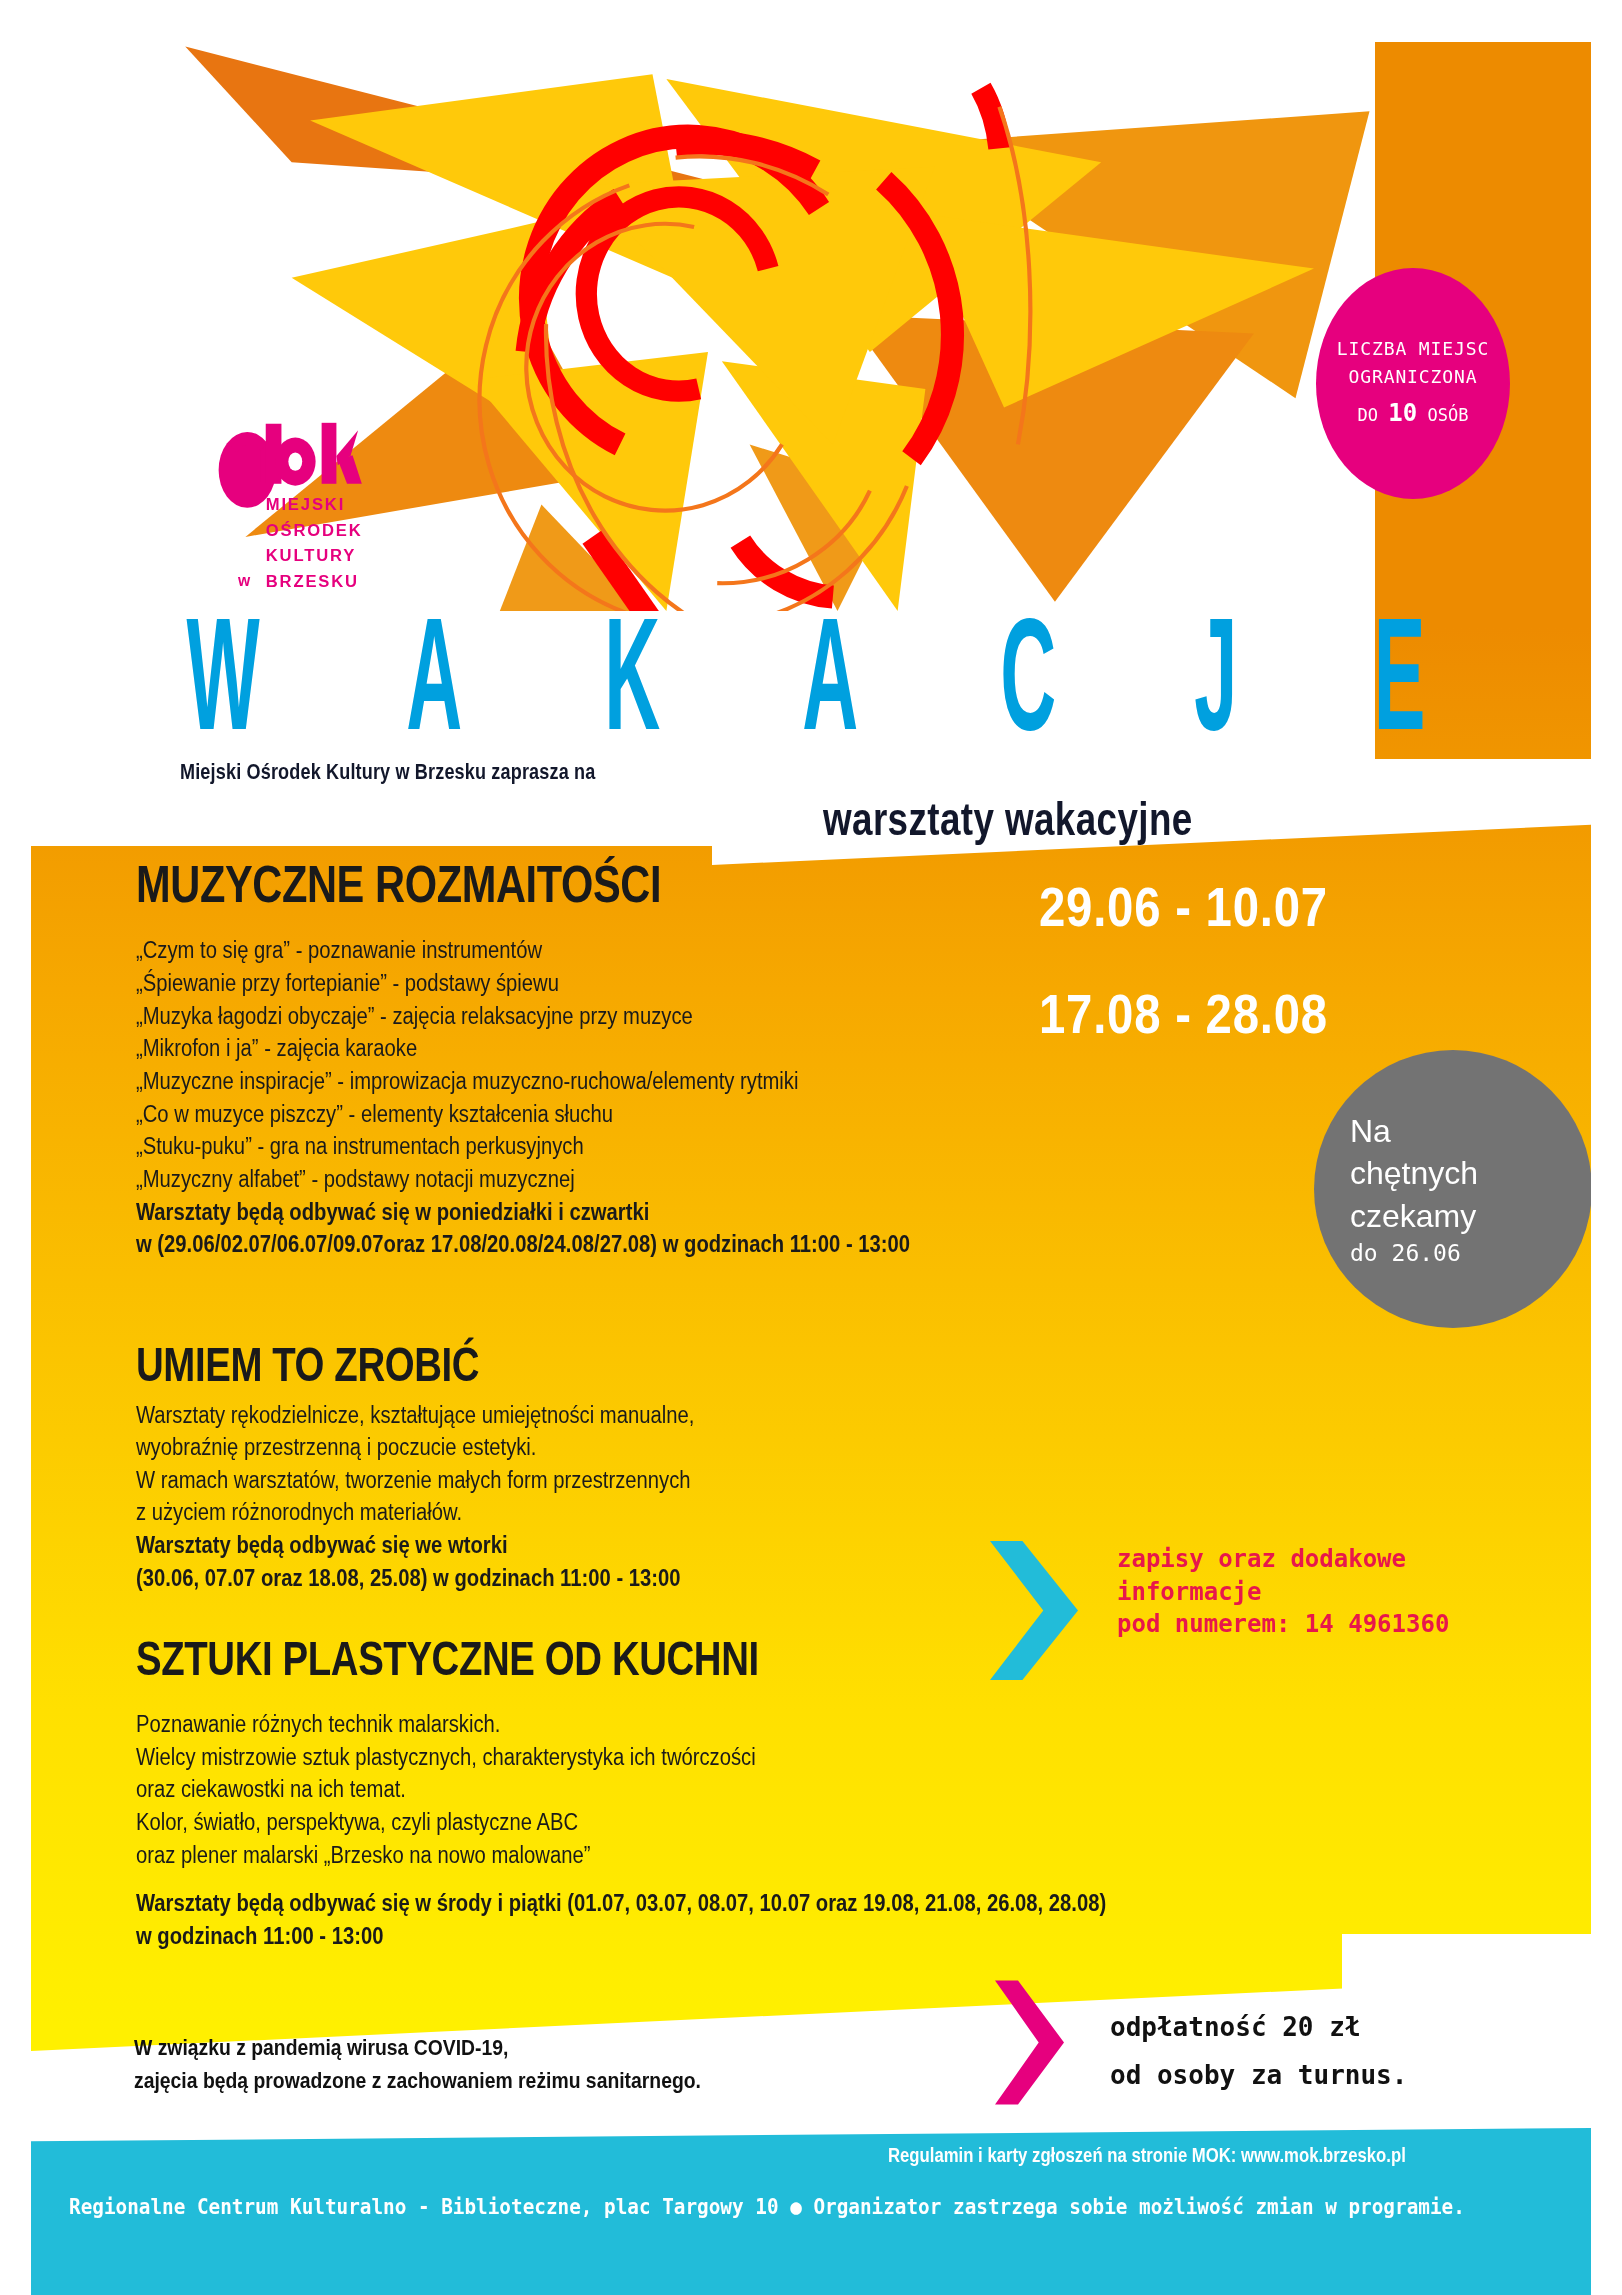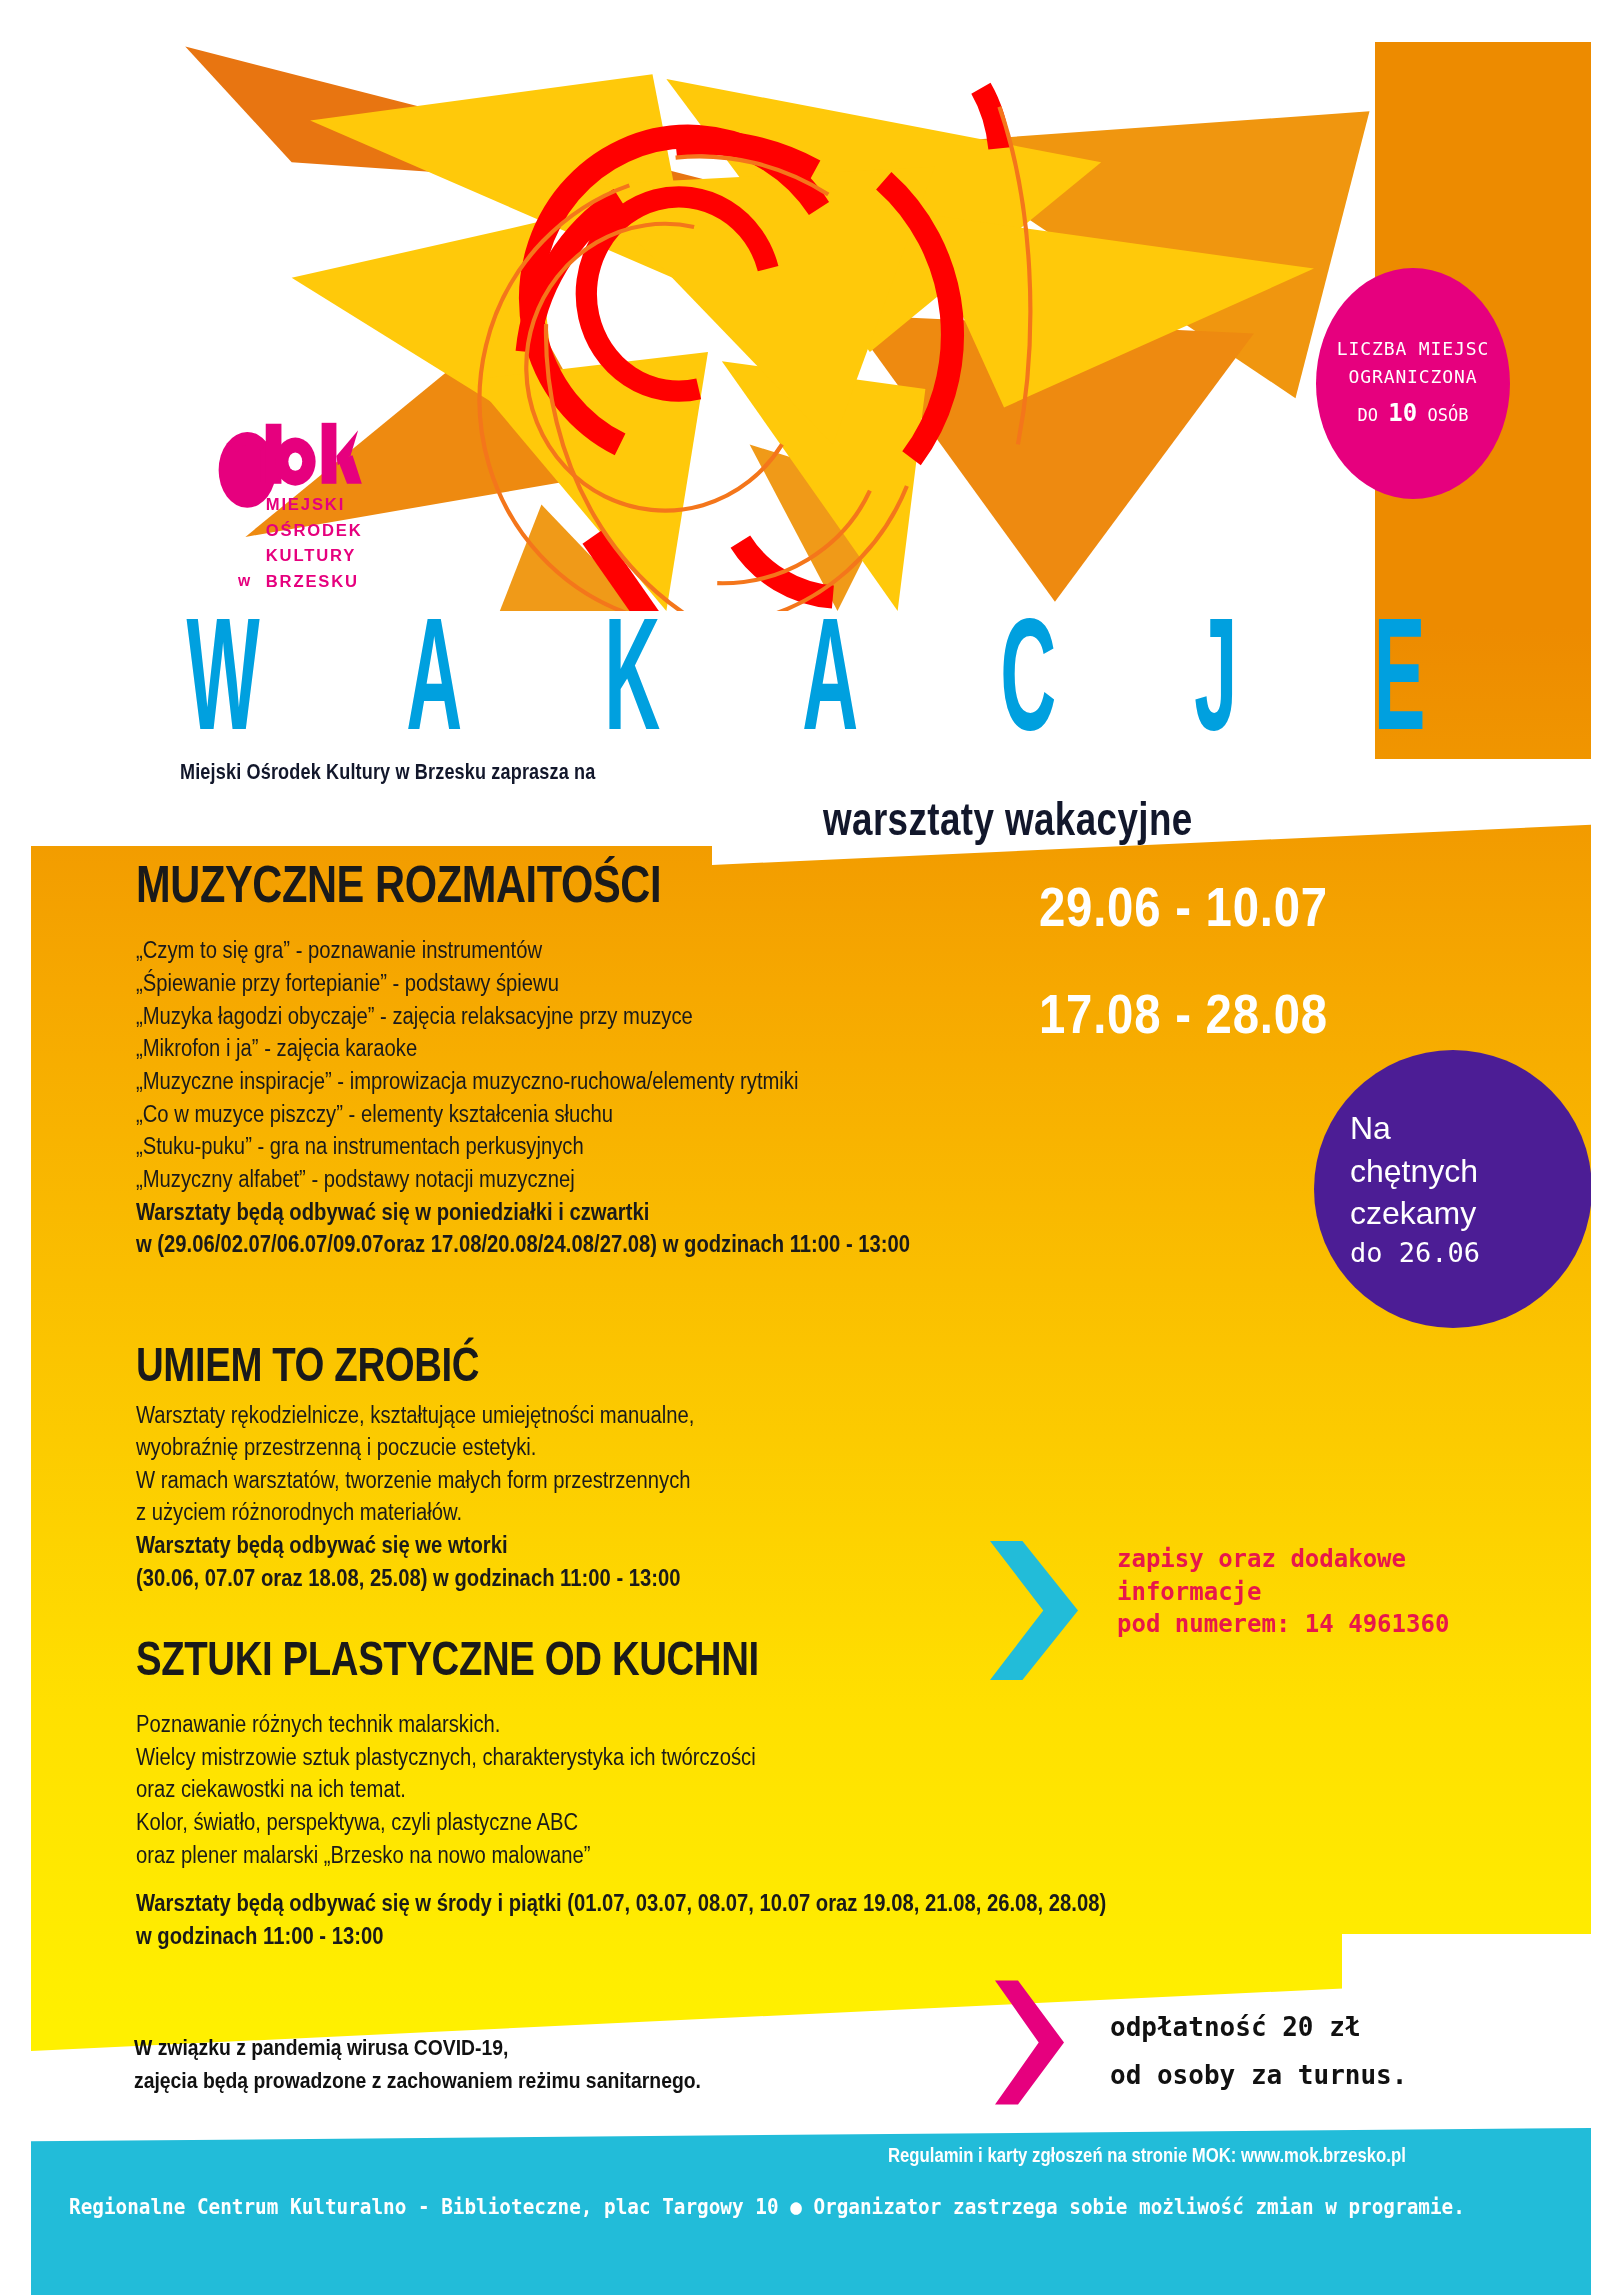--- a/index.html
+++ b/index.html
@@ -35,23 +35,23 @@
 
   
   .ellipse-badge{position:absolute;left:1316px;top:268px;width:194px;height:231px;border-radius:50%;
                  background:#E6007E;display:flex;flex-direction:column;align-items:center;justify-content:center;
                  color:#ffffff;text-align:left;font-family:"DejaVu Sans Mono",monospace;line-height:1.55;}
   .ellipse-badge .l1,.ellipse-badge .l2{font-size:18px;letter-spacing:0.9px;}
   .ellipse-badge .l3{font-size:17px;margin-top:4.6px;}
   .ellipse-badge .l3 b{font-size:24px;font-weight:700;}
 
   .circle-badge{position:absolute;left:1314px;top:1050px;width:278px;height:278px;border-radius:50%;
-                background:#4c1d95;color:#ffffff;display:flex;flex-direction:column;justify-content:center;
+                background:#737373;color:#ffffff;display:flex;flex-direction:column;justify-content:center;
                 padding-left:36px;box-sizing:border-box;font-size:32px;line-height:1.33;font-weight:400;}
-  .circle-badge .mono{font-family:"DejaVu Sans Mono",monospace;font-size:27px;}
+  .circle-badge .mono{font-family:"DejaVu Sans Mono",monospace;font-size:23px;}
 
   
   #wakacje{position:absolute;left:164px;top:613px;width:1277px;height:120px;display:flex;
            justify-content:space-between;align-items:center;}
   #wakacje span{color:#00A0DF;font-size:125px;font-weight:700;line-height:1;
                 transform:scaleX(.62) scaleY(1.28);transform-origin:center;display:block;
                 font-family:"Liberation Sans",sans-serif;}
 
   .invite{position:absolute;left:180px;top:759px;font-size:22px;color:#12172B;
           font-weight:600;transform:scaleX(.82);transform-origin:left center;letter-spacing:0.2px;}

